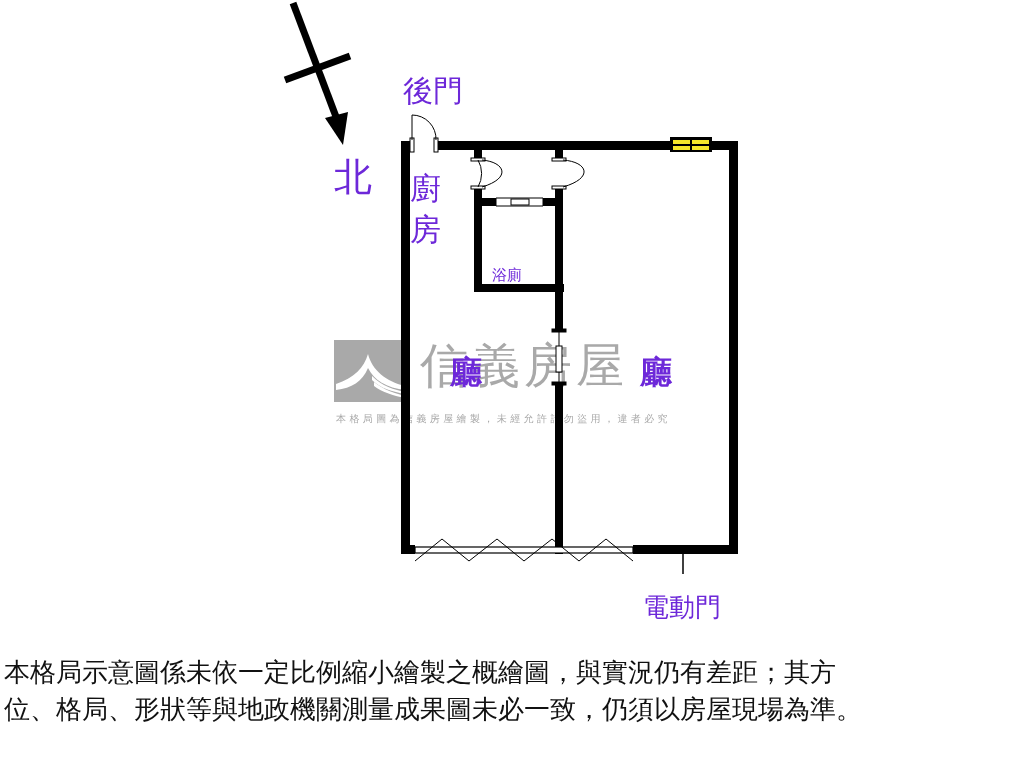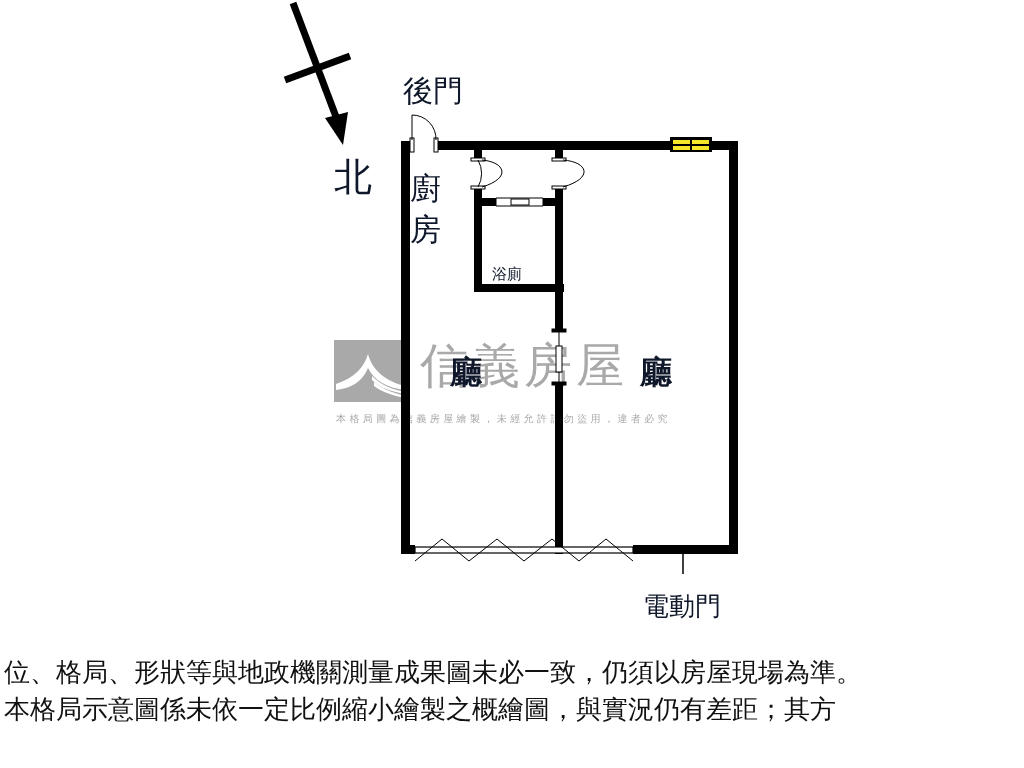--- a/index.html
+++ b/index.html
@@ -1,20 +1,20 @@
 <!DOCTYPE html>
 <html><head>
 <meta charset="utf-8">
 <style>
   html, body { margin: 0; padding: 0; background: #ffffff; }
   body { width: 1024px; height: 768px; position: relative; overflow: hidden;
          font-family: "DejaVu Sans", "Liberation Sans", sans-serif; }
   .abs { position: absolute; }
   svg.plan { position: absolute; left: 0; top: 0; }
-  .lbl { position: absolute; color: #0f172a; font-family: Liberation Serif, serif; line-height: 1; white-space: nowrap; }
+  .lbl { position: absolute; color: #6d28d9; font-family: Liberation Sans, sans-serif; line-height: 1; white-space: nowrap; }
   .room-kitchen { left: 410px; top: 168px; font-size: 31px; width: 36px; white-space: normal; line-height: 41px; }
   .room-bath { left: 492px; top: 236px; font-size: 15px; margin-top: 31px; }
   .room-hall1 { left: 450px; top: 356px; font-size: 32px; font-weight: bold; }
   .room-hall2 { left: 640px; top: 356px; font-size: 32px; font-weight: bold; }
   .back-door { left: 403px; top: 76px; font-size: 30px; }
   .north { left: 334px; top: 158px; font-size: 38px; }
   .power-door { left: 643px; top: 573px; font-size: 26px; margin-top: 21px; }
   .wm-main { position: absolute; left: 420px; top: 334px; font-size: 48px; color: #a9a9a9; letter-spacing: 4px; }
   .wm-sub { position: absolute; left: 336px; top: 412px; font-size: 10px; color: #a9a9a9; letter-spacing: 3.4px; }
   .disclaimer { position: absolute; left: 4px; top: 654px; width: 1020px; font-size: 26px; line-height: 37px; color: #111; }
@@ -119,15 +119,15 @@
 
 <div class="lbl back-door">後門</div>
 <div class="lbl north">北</div>
 <div class="lbl room-kitchen">廚房</div>
 <div class="lbl room-bath">浴廁</div>
 <div class="lbl room-hall1">廳</div>
 <div class="lbl room-hall2">廳</div>
 <div class="lbl power-door">電動門</div>
 
 <div class="disclaimer">
+  <div>本格局示意圖係未依一定比例縮小繪製之概繪圖，與實況仍有差距；其方</div>
   <div>位、格局、形狀等與地政機關測量成果圖未必一致，仍須以房屋現場為準。</div>
-  <div>本格局示意圖係未依一定比例縮小繪製之概繪圖，與實況仍有差距；其方</div>
 </div>
 
 </body></html>

